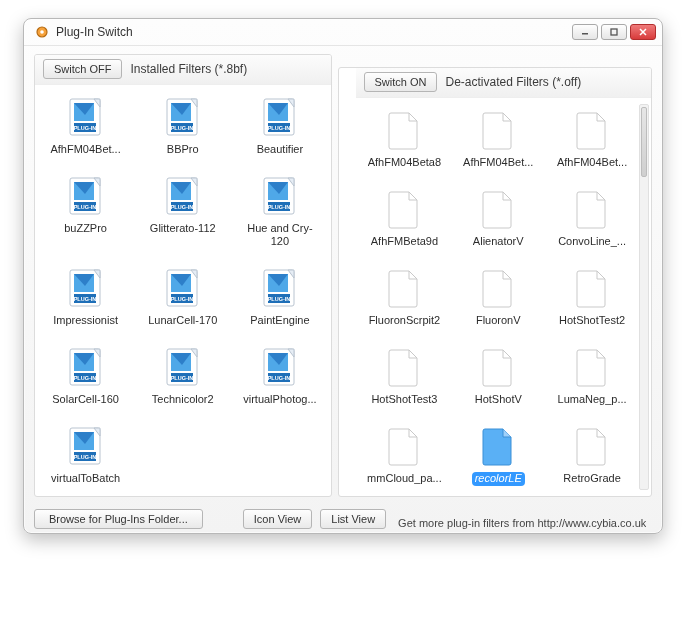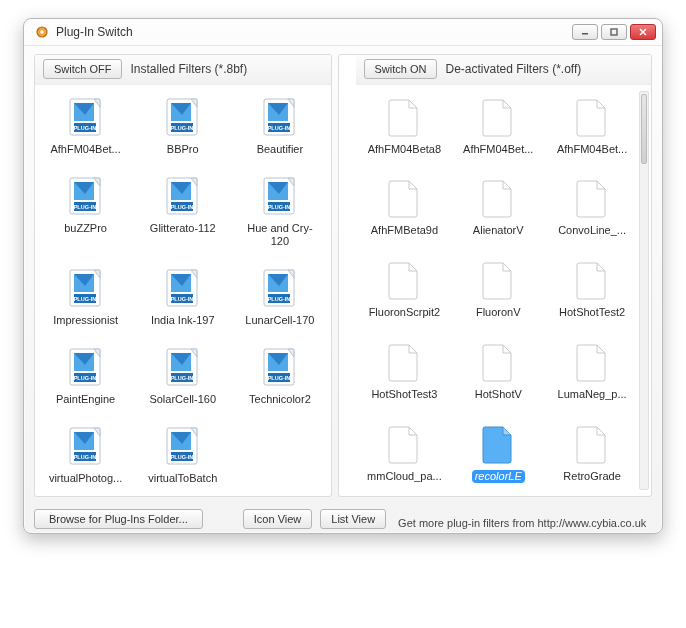--- a/index.html
+++ b/index.html
@@ -46,20 +46,21 @@
   }
   .win-btn.close {
     background: linear-gradient(#ef7a7a,#d83b3b);
     border-color: #b22d2d; color: #fff;
   }
   .content {
     flex: 1;
     display: flex;
     gap: 6px;
     padding: 8px 10px 6px;
+    align-items: flex-end;
   }
   .panel {
     background: #fff;
     border: 1px solid #dcdcdc;
     border-radius: 3px;
     display: flex;
     flex-direction: column;
     overflow: hidden;
   }
   .panel.left { flex: 1; }
@@ -280,33 +281,20 @@
               <div class="icon-box">
                 <svg width="36" height="40" viewBox="0 0 36 40">
                   <rect x="2" y="2" width="30" height="36" rx="2" fill="#fff" stroke="#b9c4d0"></rect>
                   <polygon points="26,2 32,2 32,10" fill="#e6edf5" stroke="#b9c4d0"></polygon>
                   <polygon points="6,6 26,6 26,24 6,24" fill="#4fa8e8"></polygon>
                   <polygon points="6,6 26,6 17,18" fill="#2d7fc9"></polygon>
                   <rect x="6" y="26" width="22" height="9" fill="#1e6fb8"></rect>
                   <text x="17" y="33" text-anchor="middle" font-size="5.5" fill="#fff" font-family="Arial" font-weight="bold">PLUG-IN</text>
                 </svg>
               </div>
-              <div class="label">India Ink-197</div>
-            </div>
-            <div class="item">
-              <div class="icon-box">
-                <svg width="36" height="40" viewBox="0 0 36 40">
-                  <rect x="2" y="2" width="30" height="36" rx="2" fill="#fff" stroke="#b9c4d0"></rect>
-                  <polygon points="26,2 32,2 32,10" fill="#e6edf5" stroke="#b9c4d0"></polygon>
-                  <polygon points="6,6 26,6 26,24 6,24" fill="#4fa8e8"></polygon>
-                  <polygon points="6,6 26,6 17,18" fill="#2d7fc9"></polygon>
-                  <rect x="6" y="26" width="22" height="9" fill="#1e6fb8"></rect>
-                  <text x="17" y="33" text-anchor="middle" font-size="5.5" fill="#fff" font-family="Arial" font-weight="bold">PLUG-IN</text>
-                </svg>
-              </div>
               <div class="label">LunarCell-170</div>
             </div>
             <div class="item">
               <div class="icon-box">
                 <svg width="36" height="40" viewBox="0 0 36 40">
                   <rect x="2" y="2" width="30" height="36" rx="2" fill="#fff" stroke="#b9c4d0"></rect>
                   <polygon points="26,2 32,2 32,10" fill="#e6edf5" stroke="#b9c4d0"></polygon>
                   <polygon points="6,6 26,6 26,24 6,24" fill="#4fa8e8"></polygon>
                   <polygon points="6,6 26,6 17,18" fill="#2d7fc9"></polygon>
                   <rect x="6" y="26" width="22" height="9" fill="#1e6fb8"></rect>

